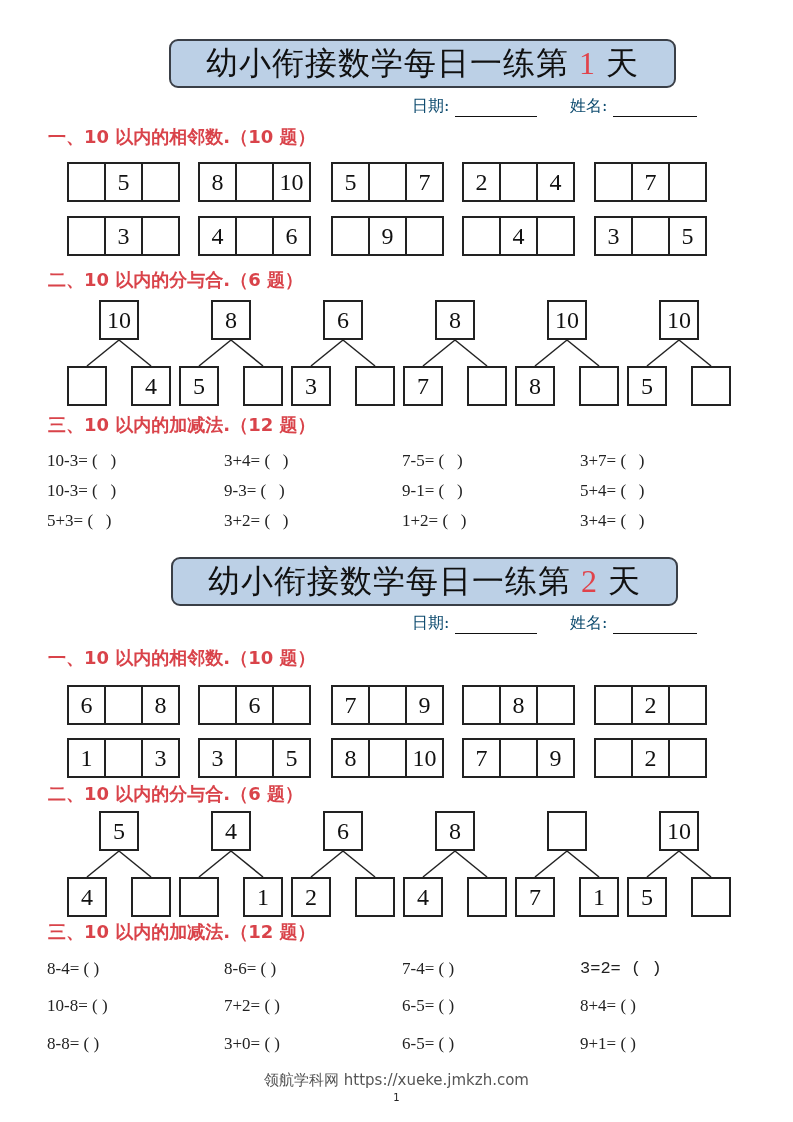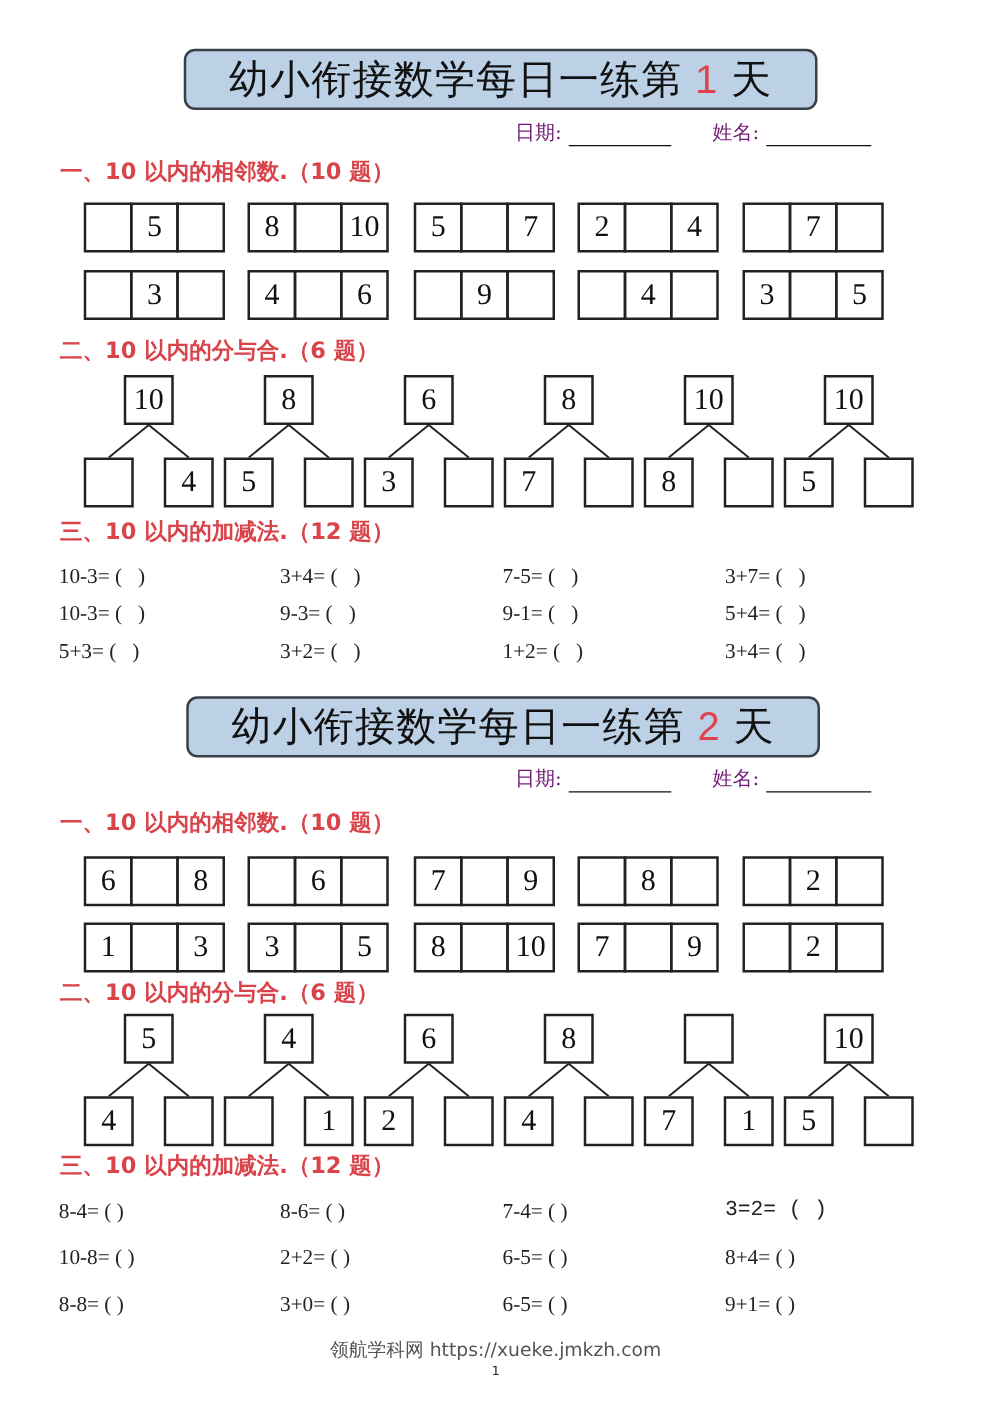--- a/index.html
+++ b/index.html
@@ -1,22 +1,22 @@
 <!DOCTYPE html>
 <html><head>
 <meta charset="utf-8">
 <style>
   html, body { margin:0; padding:0; background:#fff; }
   body { width:793px; height:1122px; position:relative; overflow:hidden;
          font-family:"DejaVu Serif","Liberation Serif",serif; color:#111; }
   .title-box { position:absolute; background:#bcd0e6; border:2px solid #3a3f47;
                border-radius:9px; box-sizing:border-box; display:flex; align-items:center; justify-content:center;
-               font-family:Liberation Sans, sans-serif; font-size:32px; color:#111; letter-spacing:1px; }
+               font-family:Liberation Serif, serif; font-size:32px; color:#111; letter-spacing:1px;margin-left:22px; }
   .title-box .day { color:#e0434b; margin:0 10px; }
-  .meta { position:absolute; font-size:16px; color:#701a75; font-family:"DejaVu Serif",serif; display:flex; align-items:flex-end; gap:6px; }
+  .meta { position:absolute; font-size:16px; color:#0c4a6e; font-family:"DejaVu Serif",serif; display:flex; align-items:flex-end; gap:6px; }
   .meta .line { display:inline-block; border-bottom:1.5px solid #111; width:82px; height:16px; }
   .sec { position:absolute; left:48px; color:#d9434a; font-weight:bold; font-size:18px;
          font-family:"DejaVu Sans","Liberation Sans",sans-serif; }
   .grp { position:absolute; display:flex; height:40px; }
   .cell { width:39px; height:40px; border:2px solid #222; box-sizing:border-box; margin-left:-2px;
           font-size:24px; font-family:"Liberation Serif","DejaVu Serif",serif; display:flex; align-items:center; justify-content:center; }
   .cell:first-child { margin-left:0; }
   .sq { position:absolute; width:40px; height:40px; border:2px solid #222; box-sizing:border-box;
         font-size:24px; font-family:"Liberation Serif","DejaVu Serif",serif; display:flex; align-items:center; justify-content:center; }
   svg.lines { position:absolute; left:0; top:0; overflow:visible; }
@@ -253,21 +253,21 @@
       </svg>
     </div>
 
   <div class="sec" style="top:920px;">三、10 以内的加减法.（12 题）</div>
   <div id="d1-ari">
       <div class="eq" style="left: 47px; top: 959px;">8-4= ( )</div>
       <div class="eq" style="left: 224px; top: 959px;">8-6= ( )</div>
       <div class="eq" style="left: 402px; top: 959px;">7-4= ( )</div>
       <div class="eq" style="left: 580px; top: 959px; font-family: Liberation Mono, monospace;">3=2= ( )</div>
       <div class="eq" style="left: 47px; top: 996px;">10-8= ( )</div>
-      <div class="eq" style="left: 224px; top: 996px;">2+2= ( )</div>
+      <div class="eq" style="left: 224px; top: 996px;">7+2= ( )</div>
       <div class="eq" style="left: 402px; top: 996px;">6-5= ( )</div>
       <div class="eq" style="left: 580px; top: 996px;">8+4= ( )</div>
       <div class="eq" style="left: 47px; top: 1034px;">8-8= ( )</div>
       <div class="eq" style="left: 224px; top: 1034px;">3+0= ( )</div>
       <div class="eq" style="left: 402px; top: 1034px;">6-5= ( )</div>
       <div class="eq" style="left: 580px; top: 1034px;">9+1= ( )</div>
     </div>
 </div>
 
 <div class="footer" style="top:1071px;font-size:15px;">领航学科网 https://xueke.jmkzh.com</div>

